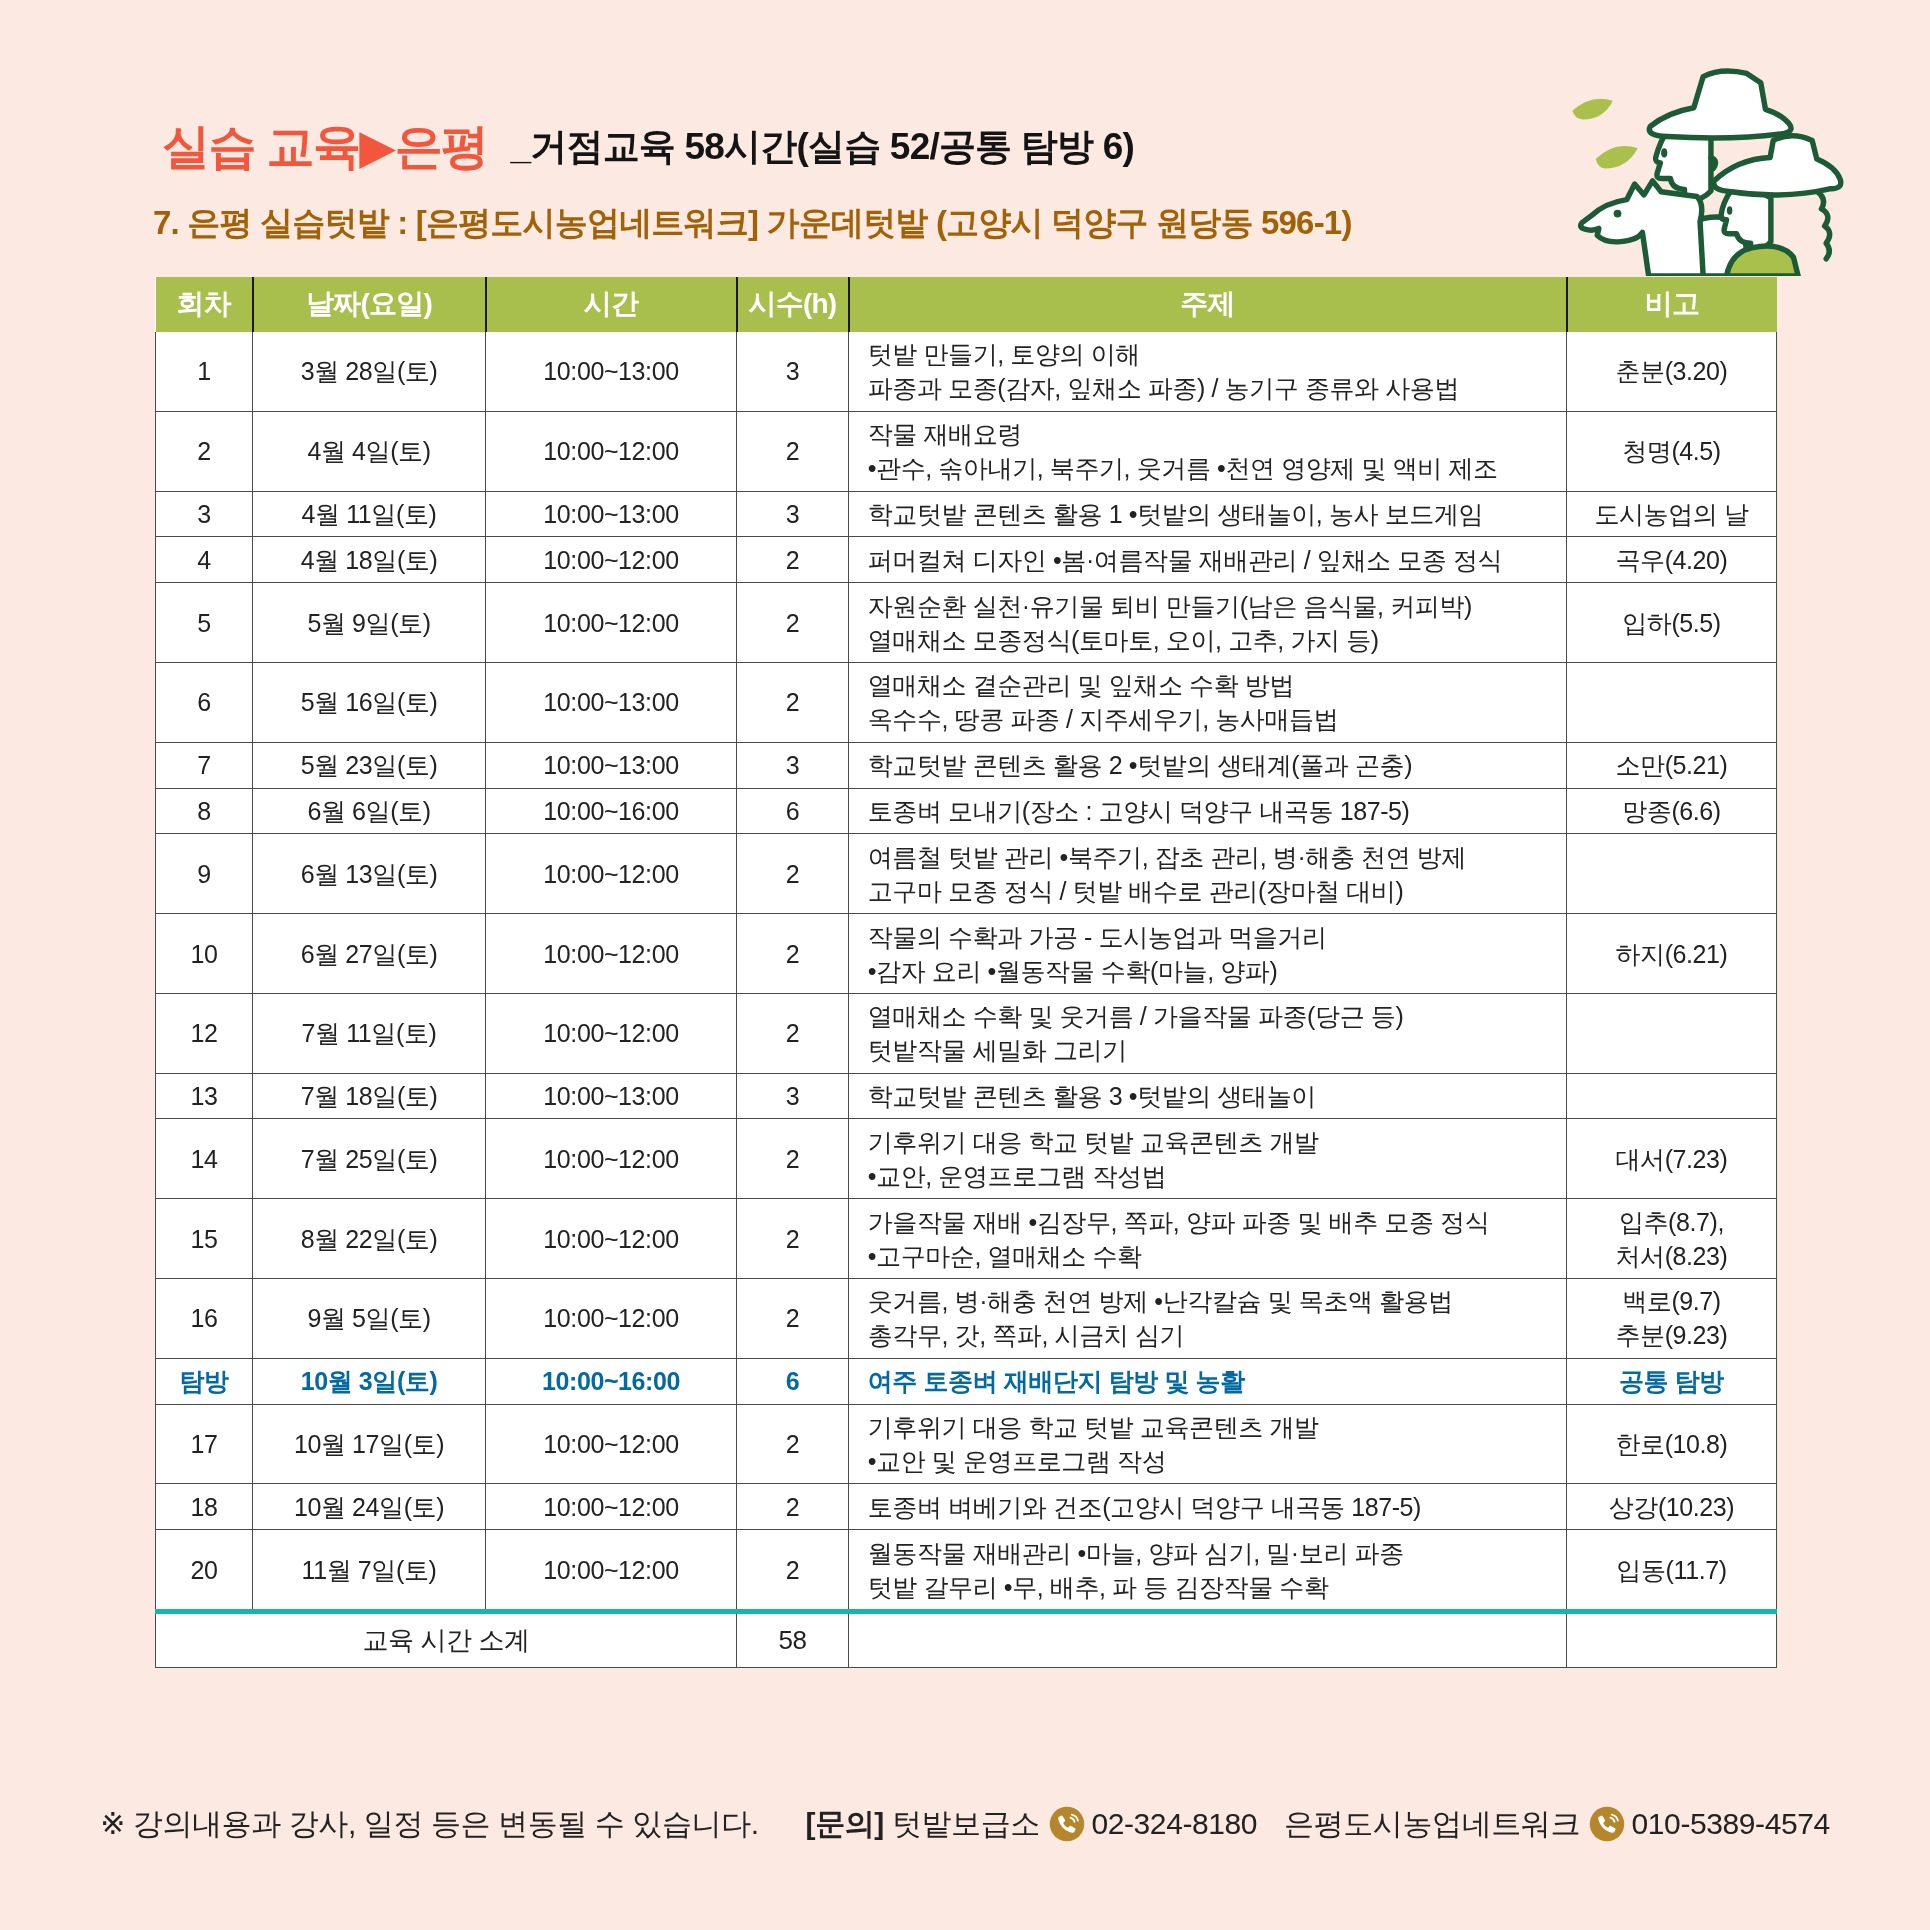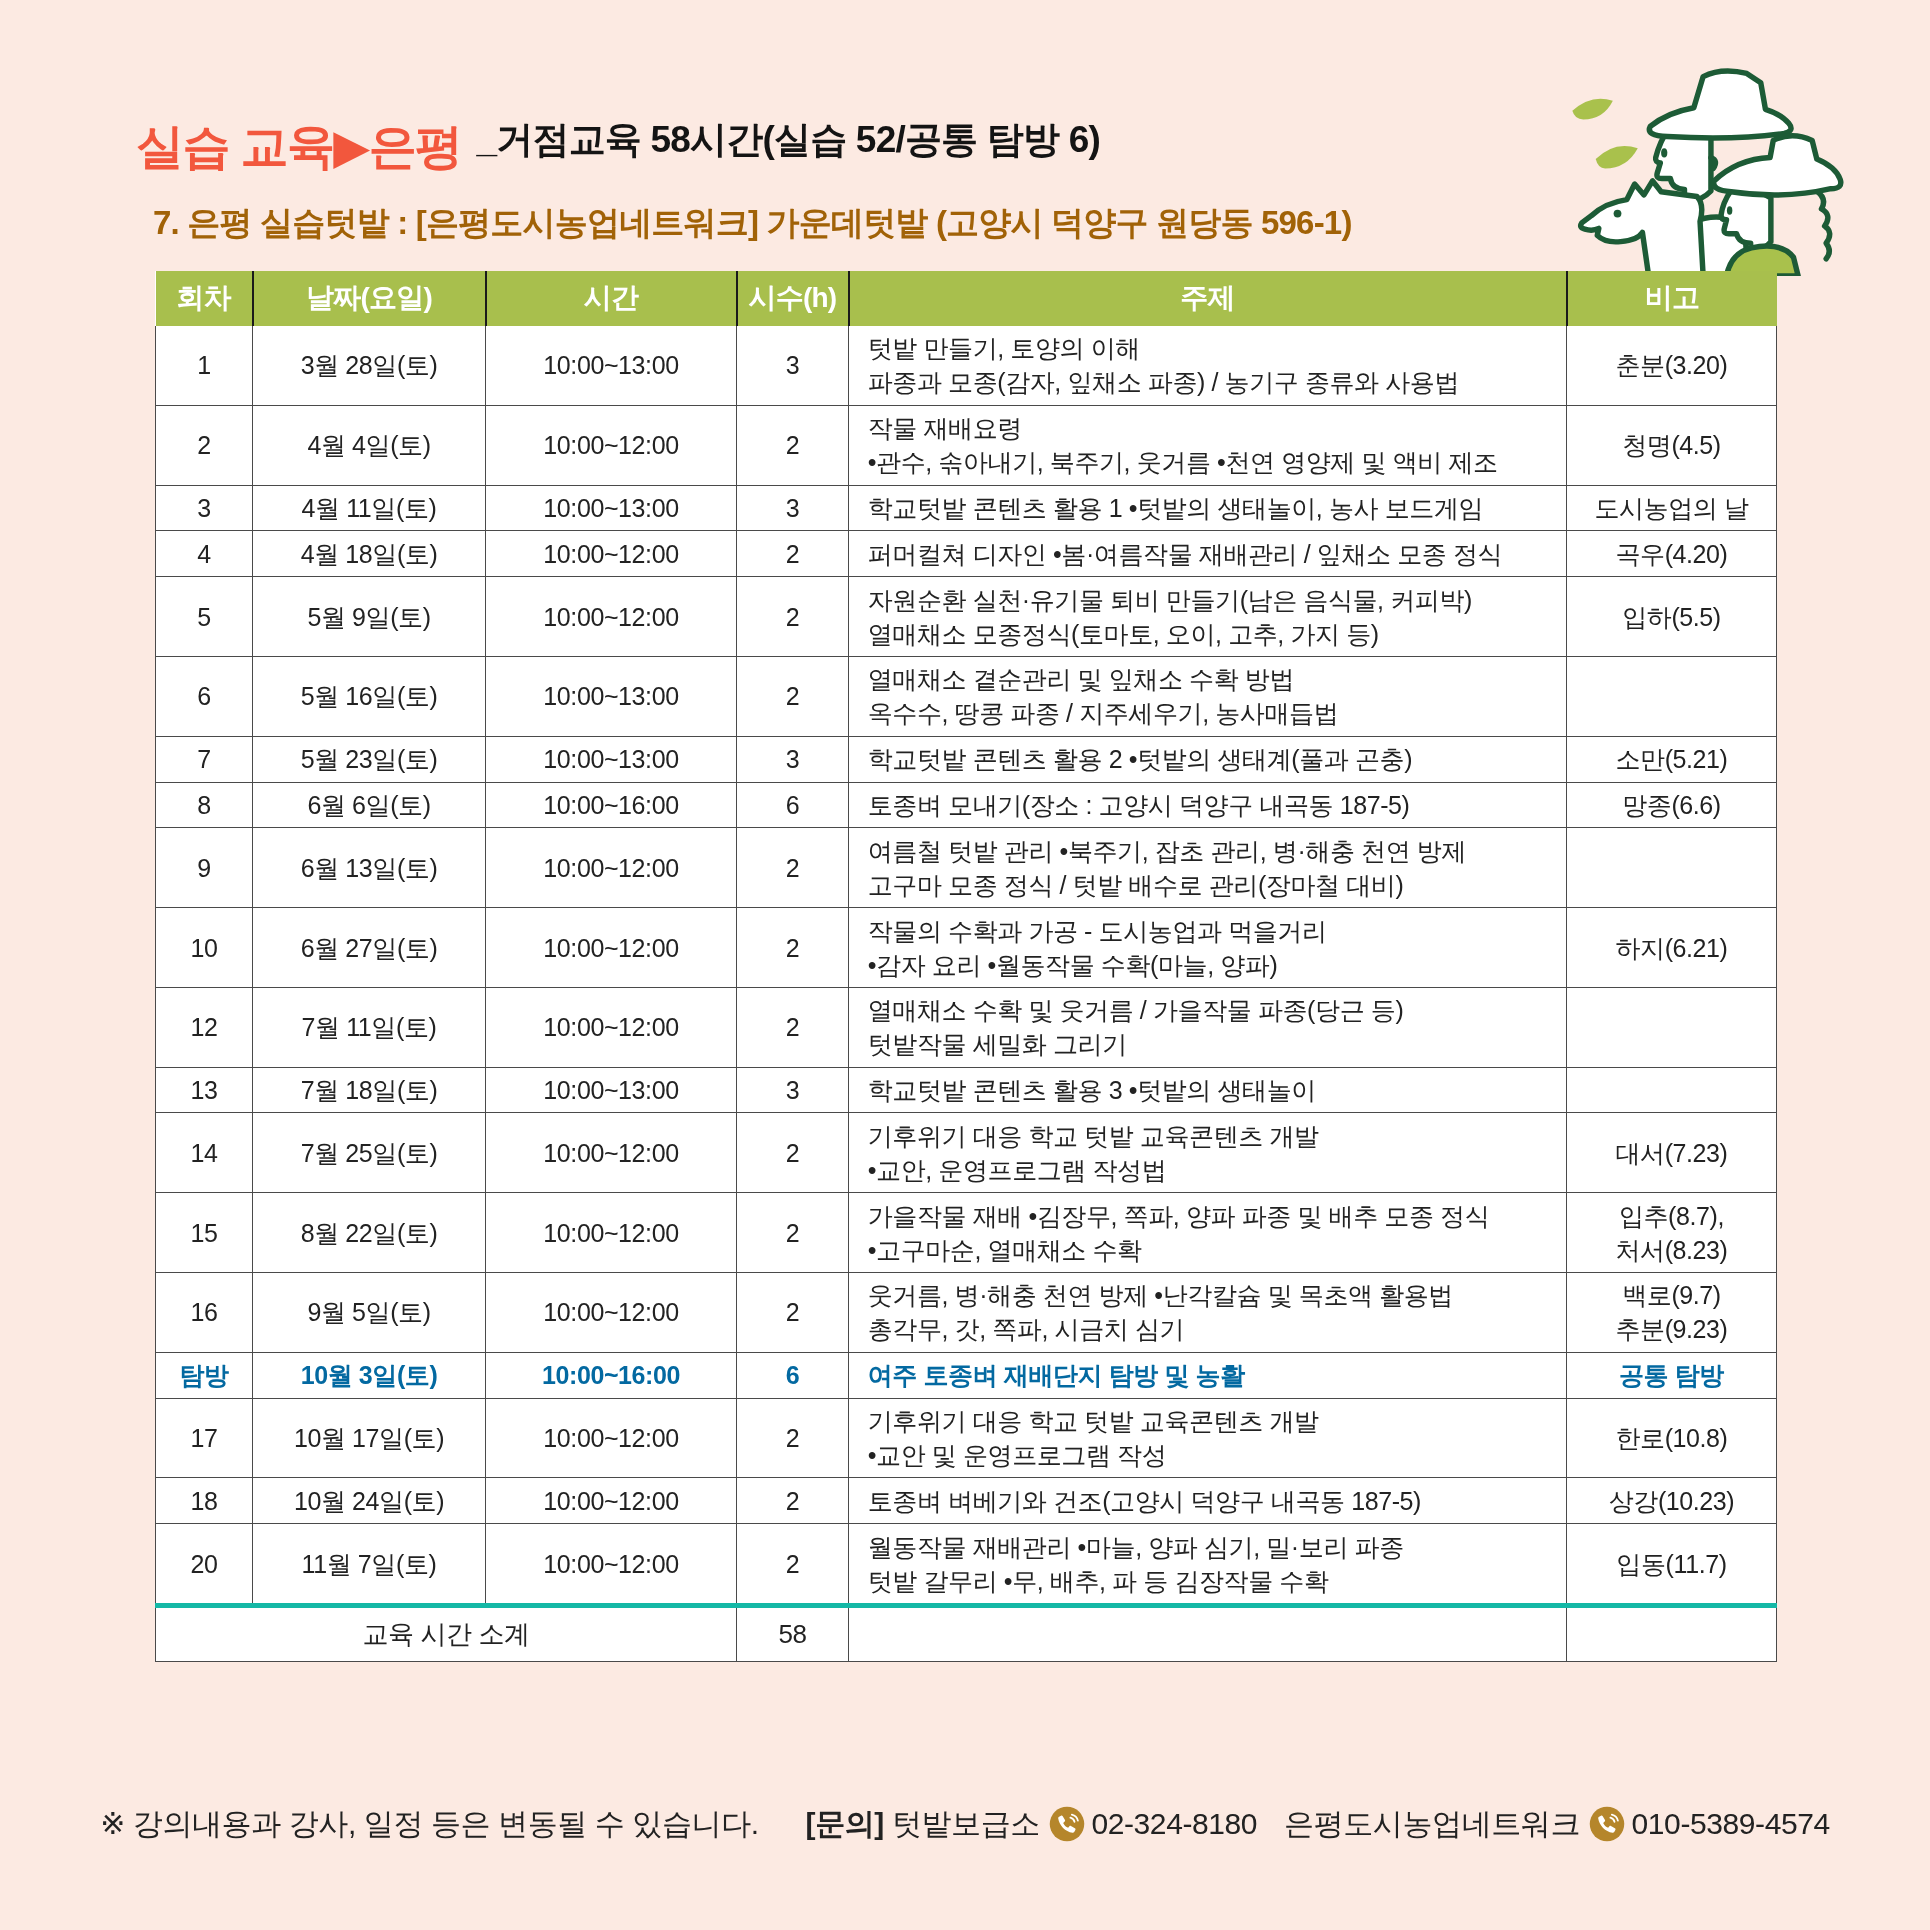--- a/index.html
+++ b/index.html
@@ -8,33 +8,33 @@
     background:#fceae2;
     font-family:"Liberation Sans","DejaVu Sans",sans-serif;
     color:#1c1c1c;
     position:relative;
     overflow:hidden;
   }
   .page{position:absolute;inset:0;}
 
   
   .title-row{
-    position:absolute;left:136px;top:115px;
-    display:flex;align-items:flex-start;gap:15px;white-space:nowrap;
+    position:absolute;left:162px;top:115px;
+    display:flex;align-items:center;gap:23px;white-space:nowrap;
   }
   .title-orange{font-size:48px;font-weight:bold;color:#f2573d;letter-spacing:-1.6px;}
   .title-black{font-size:37px;font-weight:bold;color:#141414;letter-spacing:-0.8px;}
   .subtitle{
     position:absolute;left:153px;top:201px;
     font-size:33px;font-weight:bold;color:#a16207;letter-spacing:-0.8px;white-space:nowrap;
   }
   .illustration{position:absolute;top:64px;right:40px;width:341px;height:212px;}
 
   
-  .table-wrap{position:absolute;left:155px;top:271px;width:1620px;}
+  .table-wrap{position:absolute;left:155px;top:277px;width:1620px;}
   table{border-collapse:collapse;table-layout:fixed;width:100%;background:#ffffff;}
   thead th{
     background:#a8bf4d;color:#ffffff;
     font-size:28px;font-weight:bold;
     padding:7.8px 0 9.3px 0;letter-spacing:-0.8px;
   }
   thead th + th{border-left:2.3px solid #1a1a1a;}
   tbody td{
     border:1.6px solid #4a4a4a;
     font-size:25px;line-height:34px;

